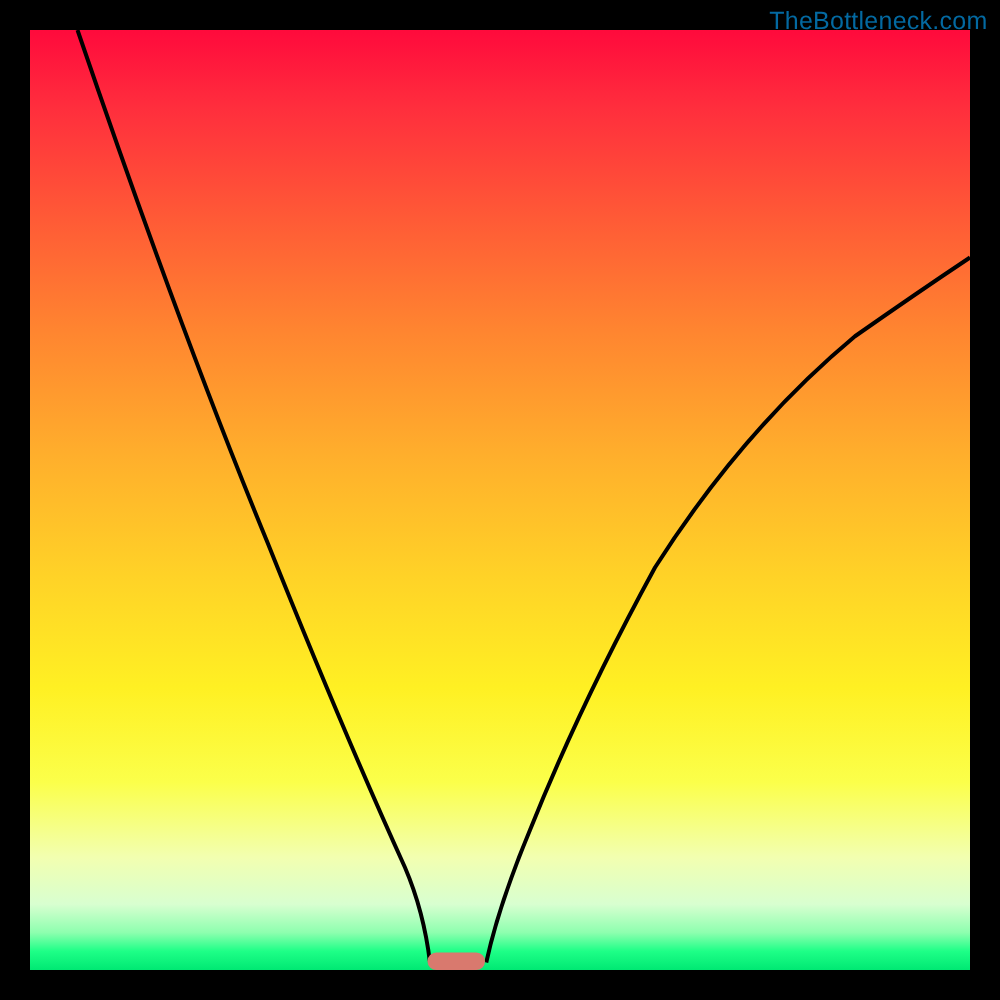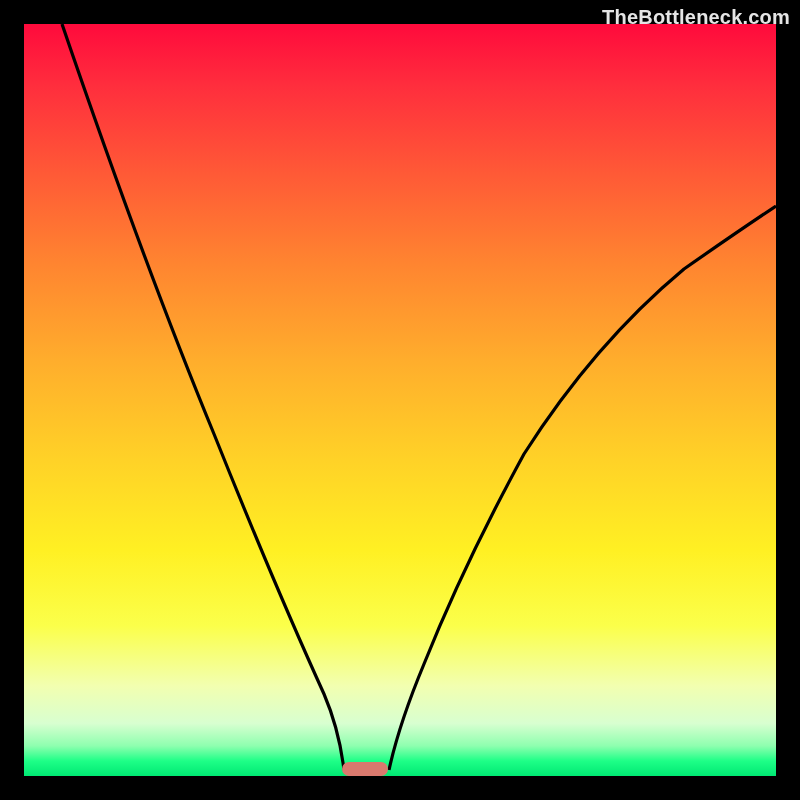--- a/index.html
+++ b/index.html
@@ -45,23 +45,23 @@
       #f2ffb0 88%,
       #d8ffd0 93%,
       #8effaf 96%,
       #1eff87 98%,
       #00e873 100%);
   }
   .watermark {
     position: absolute;
     top: 6px;
     right: 10px;
-    color: #e5e5e5;
+    color: #0369a1;
     font-size: 20px;
-    font-weight: 700;
+    font-weight: 400;
     letter-spacing: 0.2px;
   }
   svg.curves {
     position: absolute;
     top: 0;
     left: 0;
     width: 100%;
     height: 100%;
   }
   .marker {

